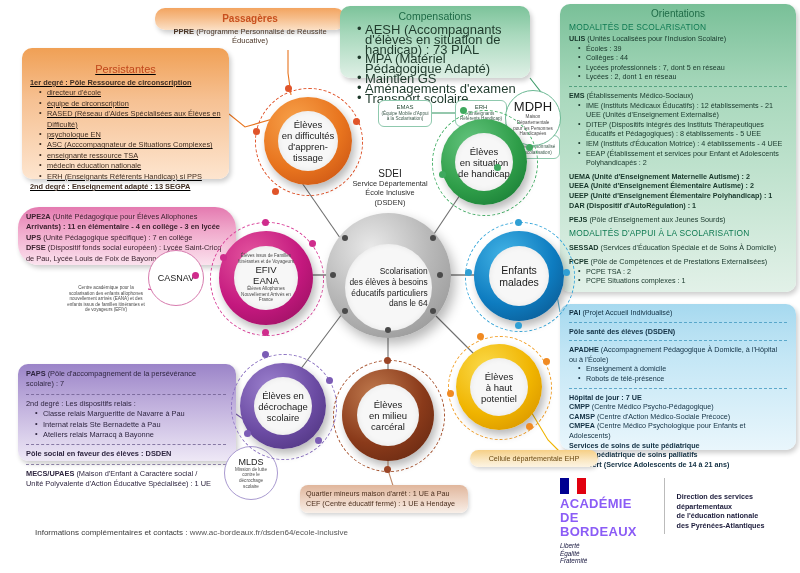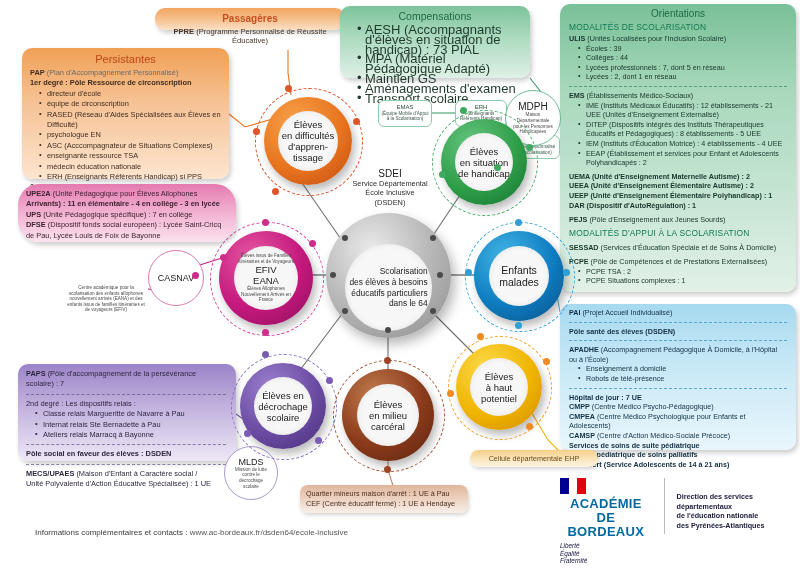--- a/index.html
+++ b/index.html
@@ -15,26 +15,26 @@
 
   
   .pass{left:155px;top:8px;width:190px;height:22px;
         background:linear-gradient(180deg,#f3a460 0%,#f6bd8a 45%,#fbe0c6 100%);
         padding:5px 8px;box-shadow:2px 3px 5px rgba(0,0,0,.20);}
   .pass .ttl{color:#c8501e;font-weight:bold;font-size:10px;}
   .pass .line{font-size:7.6px;color:#4a3526;text-align:center;}
 
   .pers{left:22px;top:48px;width:207px;height:131px;
         background:linear-gradient(180deg,#f0a055 0%,#f6c193 40%,#fde5cf 100%);
-        padding:5px 8px 4px 8px;box-shadow:2px 3px 5px rgba(0,0,0,.20);}
+        padding:15px 8px 4px 8px;box-shadow:2px 3px 5px rgba(0,0,0,.20);text-decoration:underline;}
   .pers .ttl{color:#c0461a;font-size:11px;}
   .pers .tx{font-size:7.4px;color:#3f2d21;line-height:10.4px;}
 
   
-  .upe{left:18px;top:184px;width:218px;height:58px;
+  .upe{left:18px;top:207px;width:218px;height:58px;
        background:linear-gradient(180deg,#e47ab0 0%,#f0a8cb 40%,#fbe2ee 100%);
        padding:5px 8px;box-shadow:2px 3px 5px rgba(0,0,0,.20);border-radius:21px;}
   .upe .tx{font-size:7.4px;color:#3d2230;line-height:10.4px;}
 
   
   .paps{left:18px;top:364px;width:218px;height:97px;
         background:linear-gradient(180deg,#9b84c8 0%,#bdacdb 38%,#eee8f6 100%);
         padding:5px 8px;box-shadow:2px 3px 5px rgba(0,0,0,.20);}
   .paps .tx{font-size:7.4px;color:#2f2640;line-height:10.4px;}
   .dash{border-top:1px dashed #6a5a8c;margin:4px 2px 4px 0;height:0;opacity:.75;}
@@ -102,21 +102,21 @@
   .tiny{position:absolute;font-size:4.6px;color:#4a4a4a;line-height:5.6px;text-align:center;}
 
   svg.links{position:absolute;left:0;top:0;width:800px;height:573px;pointer-events:none;}
 
   
   .footnote{position:absolute;left:35px;top:528px;font-size:8px;color:#3a3a3a;}
   .footnote .url{color:#555;}
   .logo{position:absolute;left:560px;top:478px;display:flex;align-items:flex-start;}
   .flag{width:26px;height:16px;display:flex;margin-bottom:3px;}
   .flag i{display:block;width:8.6px;height:16px;}
-  .acad{font-size:13px;font-weight:bold;color:#0369a1;line-height:14px;letter-spacing:.3px;text-align:center;}
+  .acad{font-size:13px;font-weight:bold;color:#8b5cf6;line-height:14px;letter-spacing:.3px;}
   .devise{font-style:italic;font-size:6.4px;color:#14143c;line-height:7.6px;margin-top:3px;}
   .vrule{width:1px;background:#bbb;height:56px;margin:0 12px;}
   .dsden{font-size:7.2px;color:#1b1b3a;line-height:9.6px;font-weight:bold;padding-top:14px;}
 </style>
 </head>
 <body>
 
 <div id="canvas">
 
   <svg class="links">
@@ -151,21 +151,20 @@
   <div class="panel pass">
     <div class="ttl">Passagères</div>
     <div class="line">
       <span class="b">PPRE</span><span> (Programme Personnalisé de Réussite Éducative)</span>
     </div>
   </div>
 
   <div class="panel pers">
     <div class="ttl">Persistantes</div>
     <div class="tx">
-      <div><span class="b">PAP</span><span class="lt"> (Plan d'Accompagnement Personnalisé)</span></div>
       <div class="b">1er degré : Pôle Ressource de circonscription</div>
       <ul>
         <li>directeur d'école</li>
         <li>équipe de circonscription</li>
         <li>RASED (Réseau d'Aides Spécialisées aux Élèves en Difficulté)</li>
         <li>psychologue EN</li>
         <li>ASC (Acccompagnateur de Situations Complexes)</li>
         <li>enseignante ressource TSA</li>
         <li>médecin éducation nationale</li>
         <li>ERH (Enseignants Référents Handicap) si PPS</li>
@@ -263,22 +262,22 @@
       <div class="b">Pôle santé des élèves (DSDEN)</div>
       <div class="bdash"></div>
       <div><span class="b">APADHE</span><span> (Accompagnement Pédagogique À Domicile, à l'Hôpital ou à l'École)</span></div>
       <ul>
         <li>Enseignement à domicile</li>
         <li>Robots de télé-présence</li>
       </ul>
       <div class="bdash"></div>
       <div class="b">Hôpital de jour : 7 UE</div>
       <div><span class="b">CMPP</span><span> (Centre Médico Psycho-Pédagogique)</span></div>
+      <div><span class="b">CAMSP</span><span> (Centre d'Action Médico-Sociale Précoce)</span></div>
       <div><span class="b">CMPEA</span><span> (Centre Médico Psychologique pour Enfants et Adolescents)</span></div>
-      <div><span class="b">CAMSP</span><span> (Centre d'Action Médico-Sociale Précoce)</span></div>
       <div class="b">Services de soins de suite pédiatrique</div>
       <div class="b">Service pédiatrique de soins palliatifs</div>
       <div class="b">Mont Vert (Service Adolescents de 14 à 21 ans)</div>
     </div>
   </div>
 
   <div class="wbox" style="left:378px;top:100px;width:54px;height:27px;">
     <div class="tx">
       <span class="hd">EMAS</span><br>
       <span>(Équipe Mobile d'Appui à la Scolarisation)</span>
@@ -291,21 +290,21 @@
     </div>
   </div>
   <div class="wbox" style="left:510px;top:135px;width:50px;height:24px;border-color:#8fc9ae;">
     <div class="tx">
       <span style="font-size:5px">PPS</span><br>
       <span>(Projet personnalisé de scolarisation)</span>
     </div>
   </div>
 
   <div class="hollow" style="left:505px;top:90px;width:54px;height:54px;border:1.2px solid #6cb994;">
-    <div class="nm" style="font-size:10px">MDPH</div>
+    <div class="nm" style="font-size:13px">MDPH</div>
     <div class="sub">Maison Départementale pour les Personnes Handicapées</div>
   </div>
 
   <div class="hollow" style="left:148px;top:250px;width:54px;height:54px;border:1.2px solid #d77bae;">
     <div class="nm" style="font-size:9px">CASNAV</div>
   </div>
   <div class="tiny" style="left:66px;top:285px;width:80px;">Centre académique pour la scolarisation des enfants allophones nouvellement arrivés (EANA) et des enfants issus de familles itinérantes et de voyageurs (EFIV)</div>
 
   <div class="hollow" style="left:224px;top:446px;width:52px;height:52px;border:1.2px solid #a99ad0;">
     <div class="nm" style="font-size:9px">MLDS</div>

